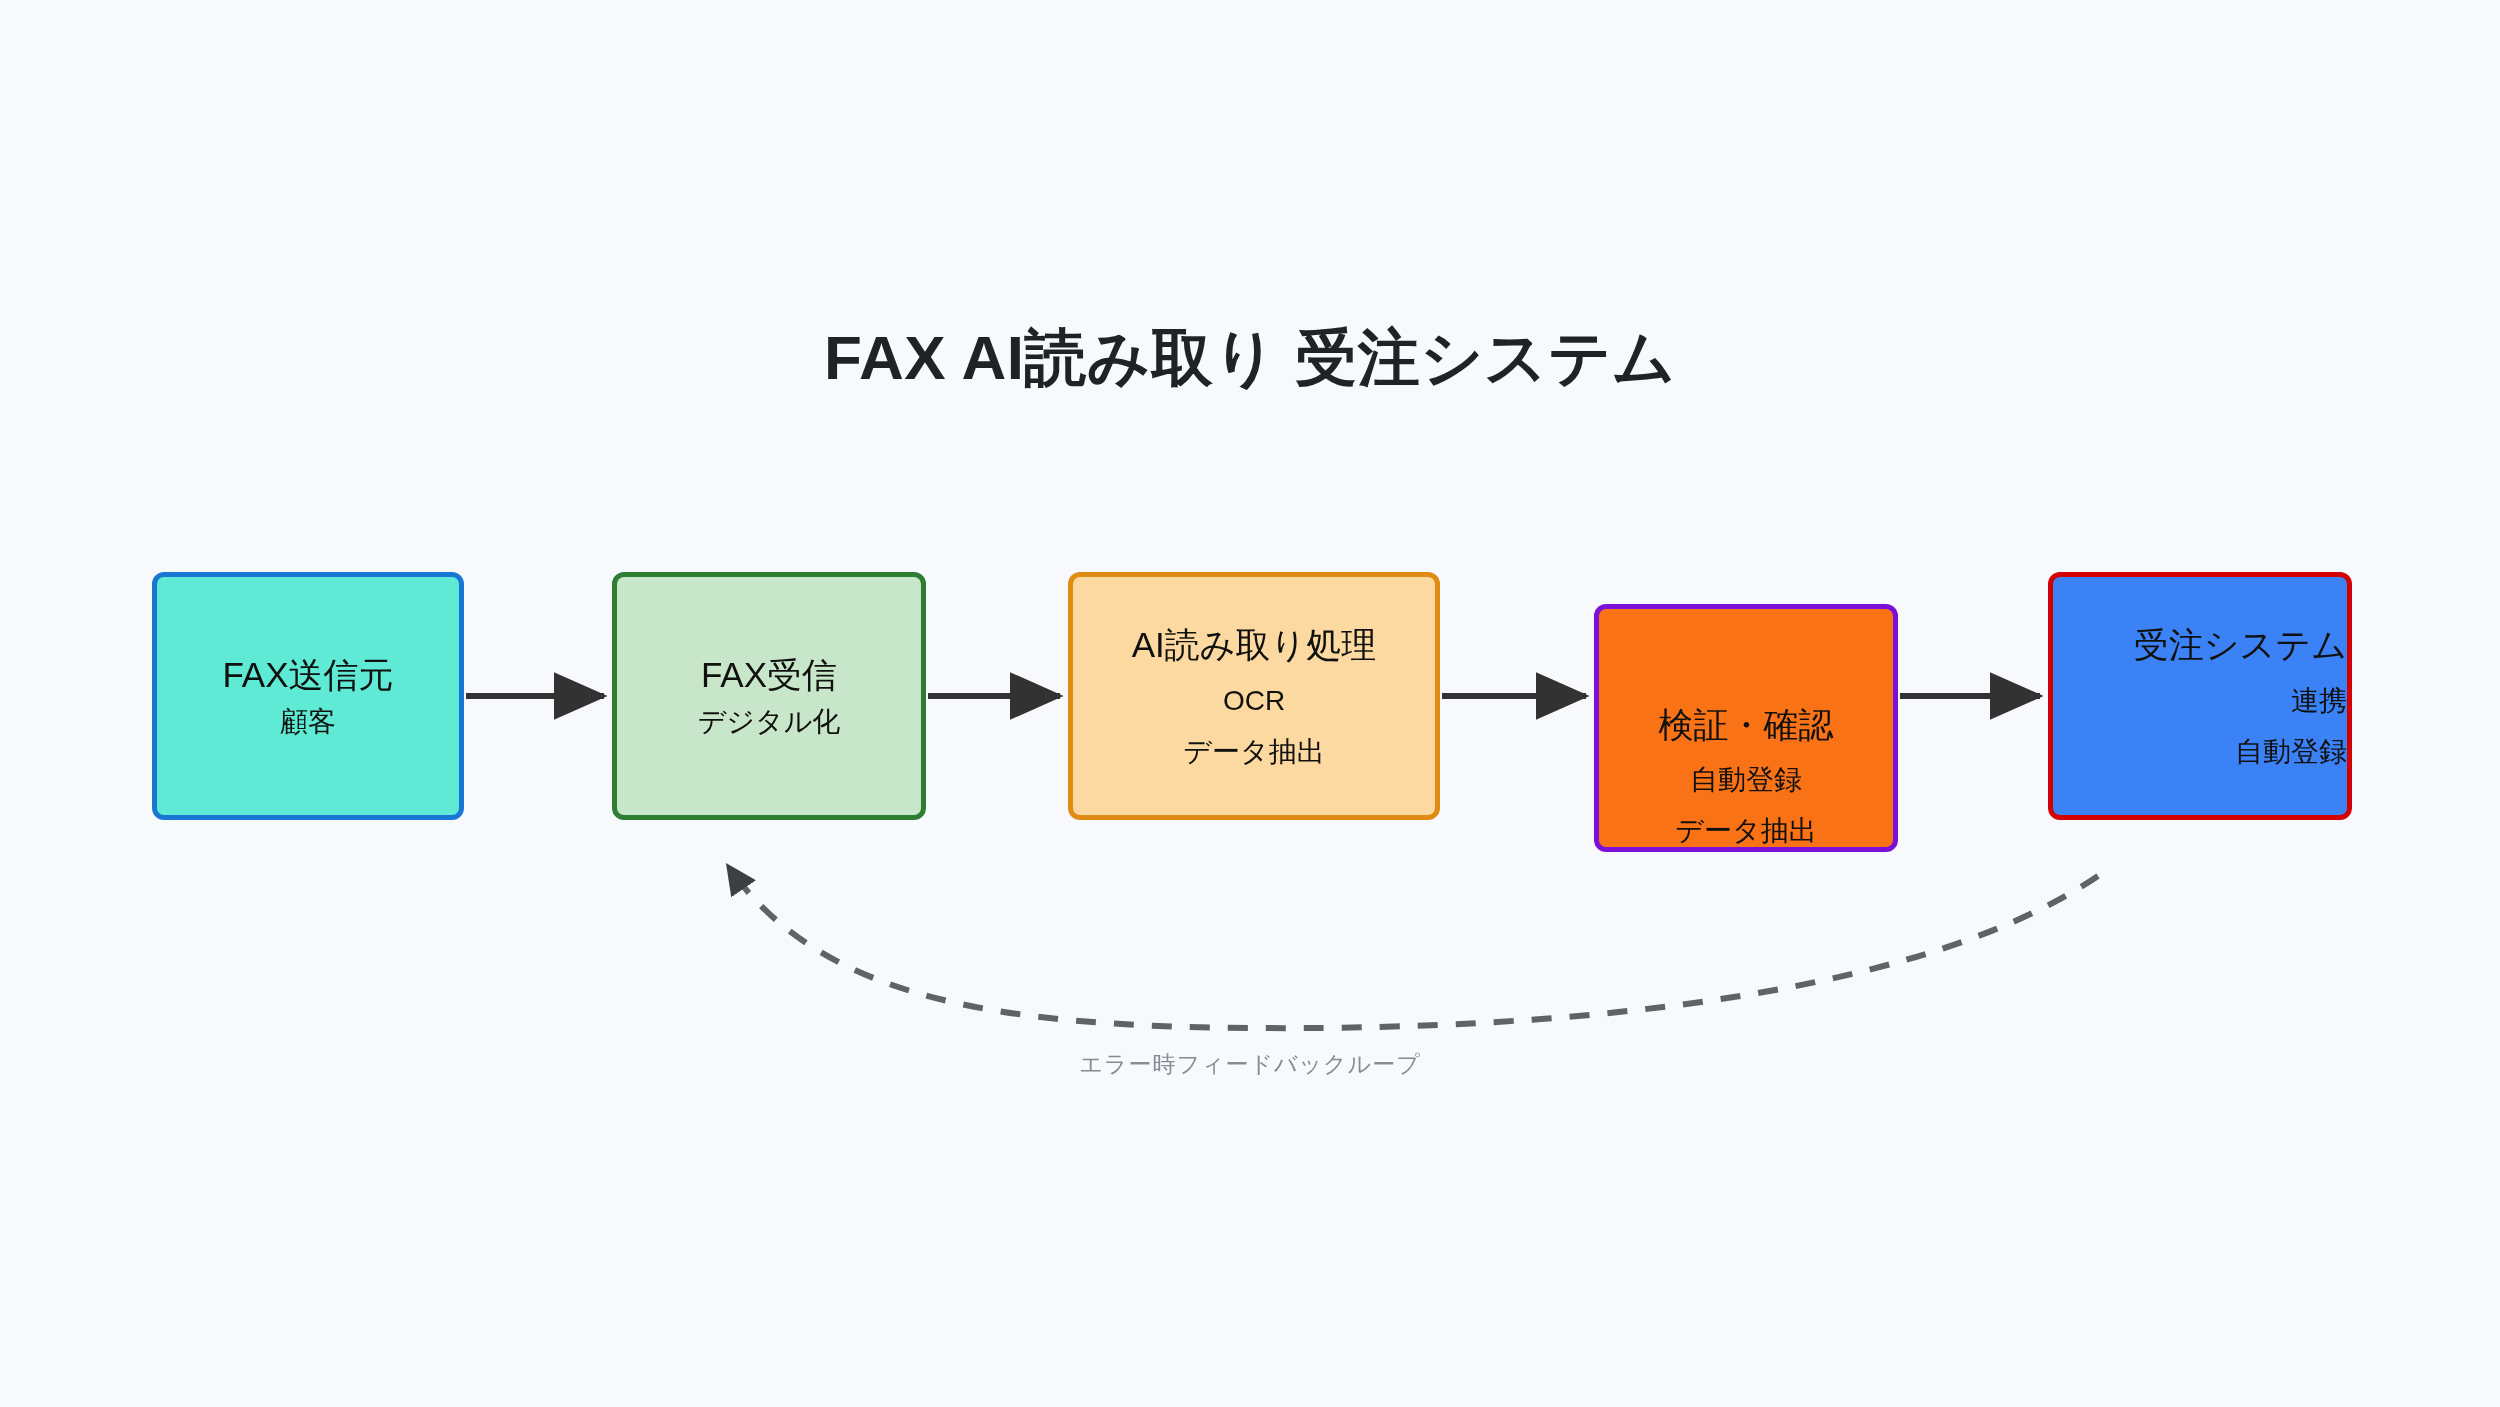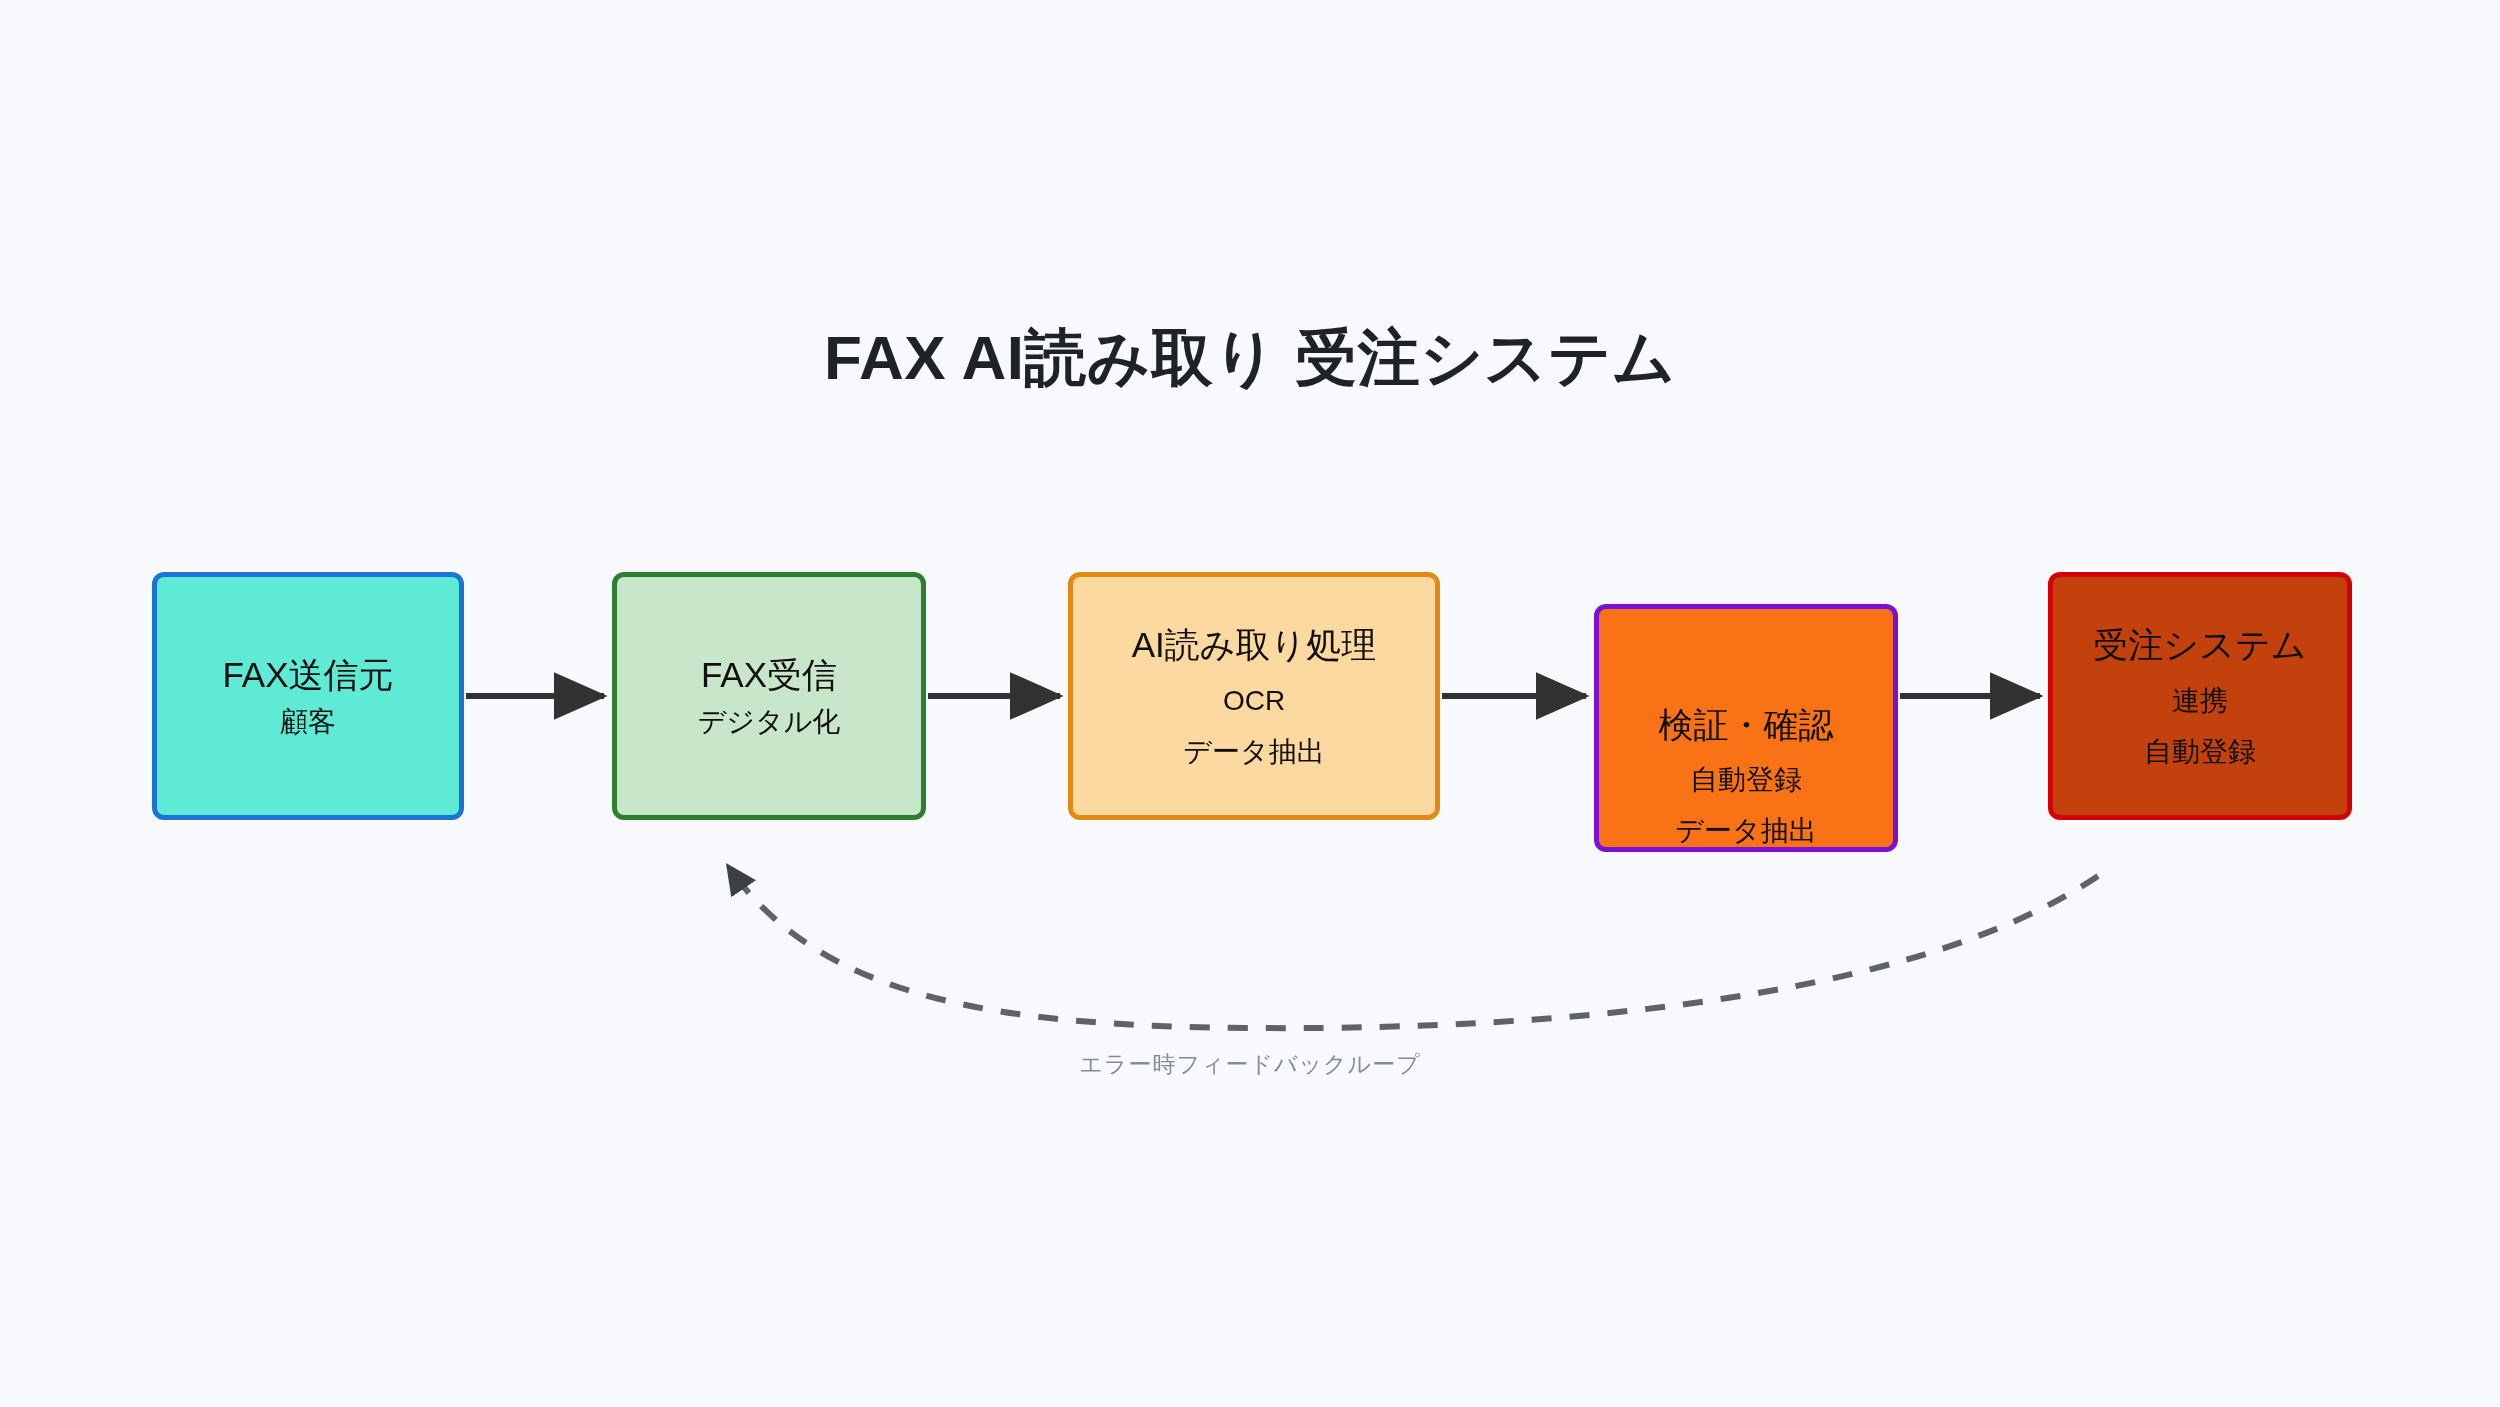--- a/index.html
+++ b/index.html
@@ -127,21 +127,21 @@
     <div class="node-title">FAX受信</div>
     <div class="node-sub">デジタル化</div>
   </div>
 
   <div class="node" style="left:1594px; top:604px; width:304px; height:248px; background:#f97316; border-color:#7b10d8;justify-content:flex-end;">
     <div class="node-title">検証・確認</div>
     <div class="node-sub tight">自動登録</div>
     <div class="node-sub tight">データ抽出</div>
   </div>
 
-  <div class="node" style="left:2048px; top:572px; width:304px; height:248px; background:#c2410c; border-color:#d50000;">
+  <div class="node" style="left:2048px; top:572px; width:304px; height:248px; background:#3b82f6; border-color:#d50000;align-items:flex-end;">
     <div class="node-title">受注システム</div>
     <div class="node-sub tight">連携</div>
     <div class="node-sub tight">自動登録</div>
   </div>
 
   <div id="loop-label">エラー時フィードバックループ</div>
 
 </div>
 
 </body></html>

